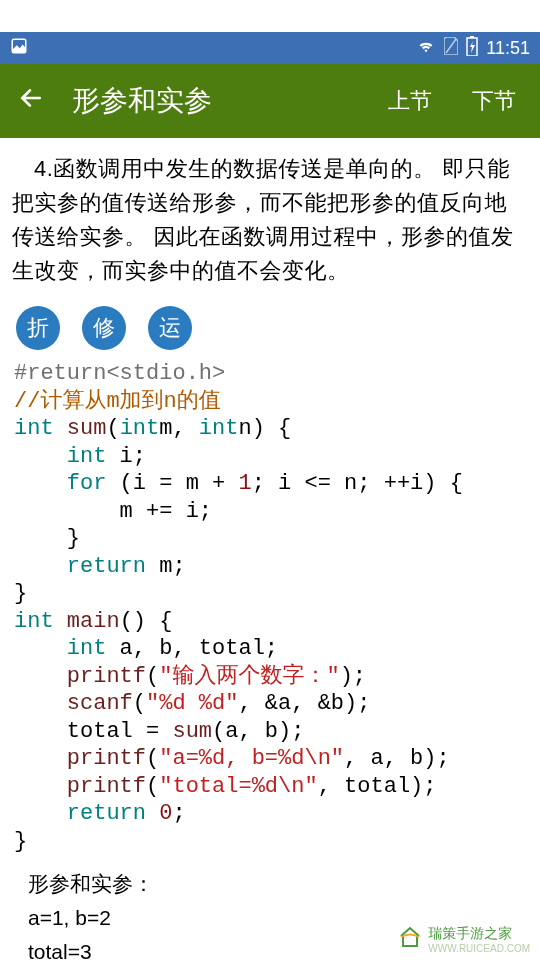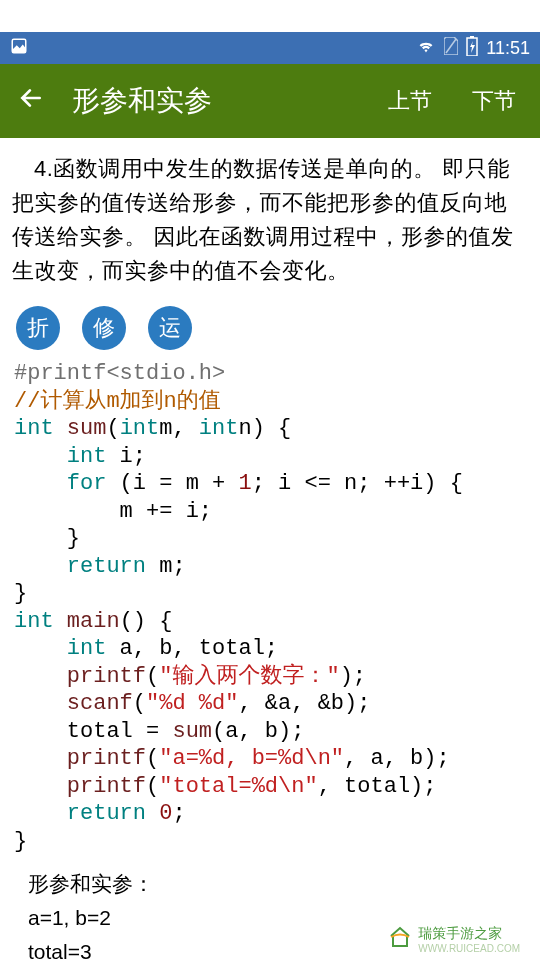--- a/index.html
+++ b/index.html
@@ -72,21 +72,21 @@
     .pp { color: #707070; }
     .output-block {
       font-size: 21px;
       line-height: 1.6;
       margin-top: 12px;
       margin-left: 16px;
     }
     .watermark {
       position: absolute;
       bottom: 6px;
-      right: 20px;
+      right: 10px;
       display: flex;
       align-items: center;
       gap: 6px;
       color: #4c9b3f;
       font-size: 14px;
     }
     .watermark .logo {
       color: #4c9b3f;
       font-size: 20px;
     }
@@ -140,21 +140,21 @@
 
 <div class="content">
   <p class="paragraph">4.函数调用中发生的数据传送是单向的。 即只能把实参的值传送给形参，而不能把形参的值反向地传送给实参。 因此在函数调用过程中，形参的值发生改变，而实参中的值不会变化。</p>
 
   <div class="button-row">
     <div class="circle-btn">折</div>
     <div class="circle-btn">修</div>
     <div class="circle-btn">运</div>
   </div>
 
-  <div class="code-block"><span class="pp"><span>#printf</span><span>&lt;stdio.h&gt;</span></span>
+  <div class="code-block"><span class="pp"><span>#return</span><span>&lt;stdio.h&gt;</span></span>
 <span class="cm">//计算从m加到n的值</span>
 <span><span class="kw">int</span><span class="fn"> sum</span><span>(</span><span class="kw">int</span><span>m, </span><span class="kw">int</span><span>n) {</span></span>
 <span>    <span class="kw">int</span><span> i;</span></span>
 <span>    <span class="kw">for</span><span> (i = m + </span><span class="num">1</span><span>; i &lt;= n; ++i) {</span></span>
 <span>        m += i;</span>
 <span>    }</span>
 <span>    <span class="kw">return</span><span> m;</span></span>
 <span>}</span>
 <span><span class="kw">int</span><span class="fn"> main</span><span>() {</span></span>
 <span>    <span class="kw">int</span><span> a, b, total;</span></span>

